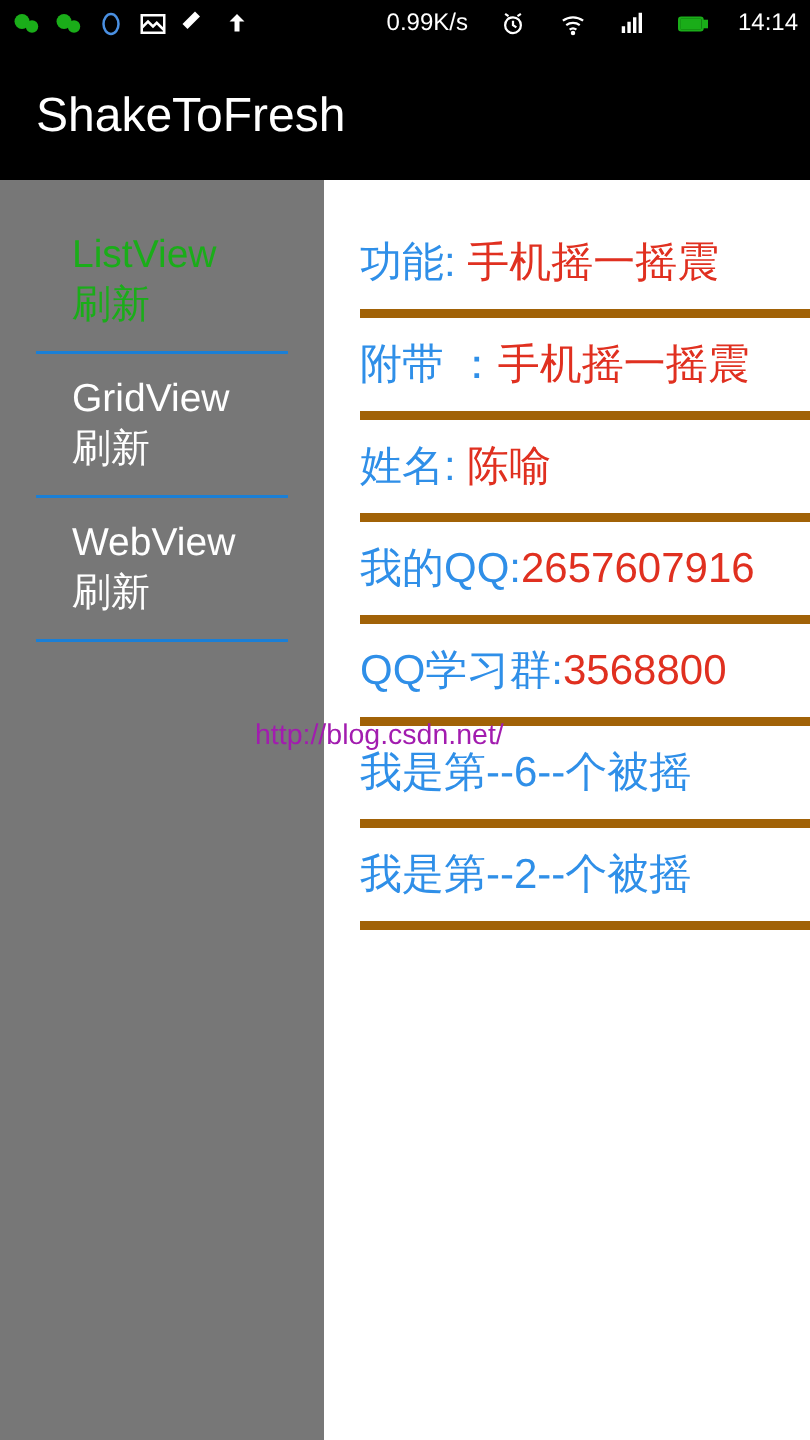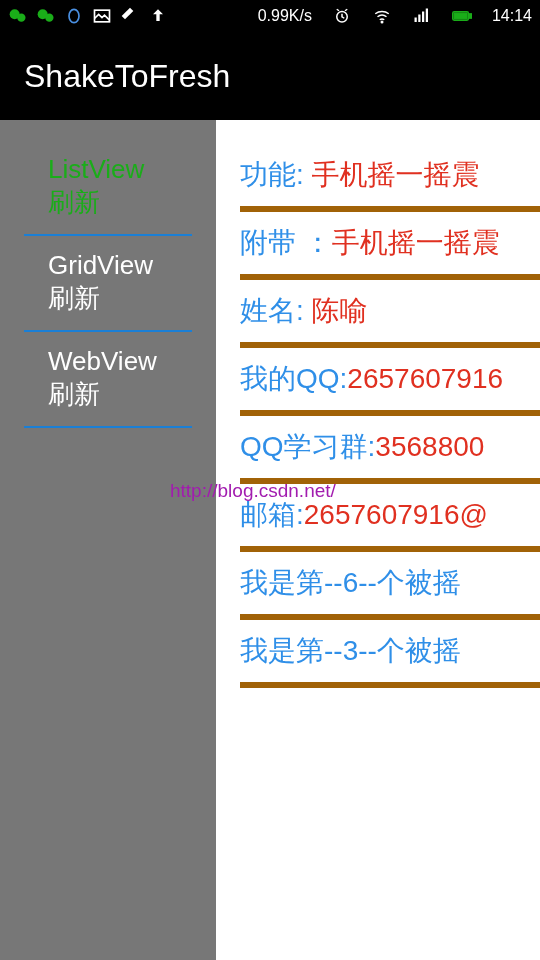--- a/index.html
+++ b/index.html
@@ -188,24 +188,21 @@
     <div class="row">
       <span class="label">姓名: </span><span class="value">陈喻</span>
     </div>
     <div class="row">
       <span class="label">我的QQ:</span><span class="value">2657607916</span>
     </div>
     <div class="row">
       <span class="label">QQ学习群:</span><span class="value">3568800</span>
     </div>
     <div class="row">
-      <span class="label">邮箱:</span><span class="value">2657607916@</span>
-    </div>
-    <div class="row">
       <span class="label">我是第--6--个被摇</span>
     </div>
     <div class="row">
-      <span class="label">我是第--3--个被摇</span>
+      <span class="label">我是第--2--个被摇</span>
     </div>
   </div>
 </div>
 
 <div class="watermark">http://blog.csdn.net/</div>
 
 </body></html>

